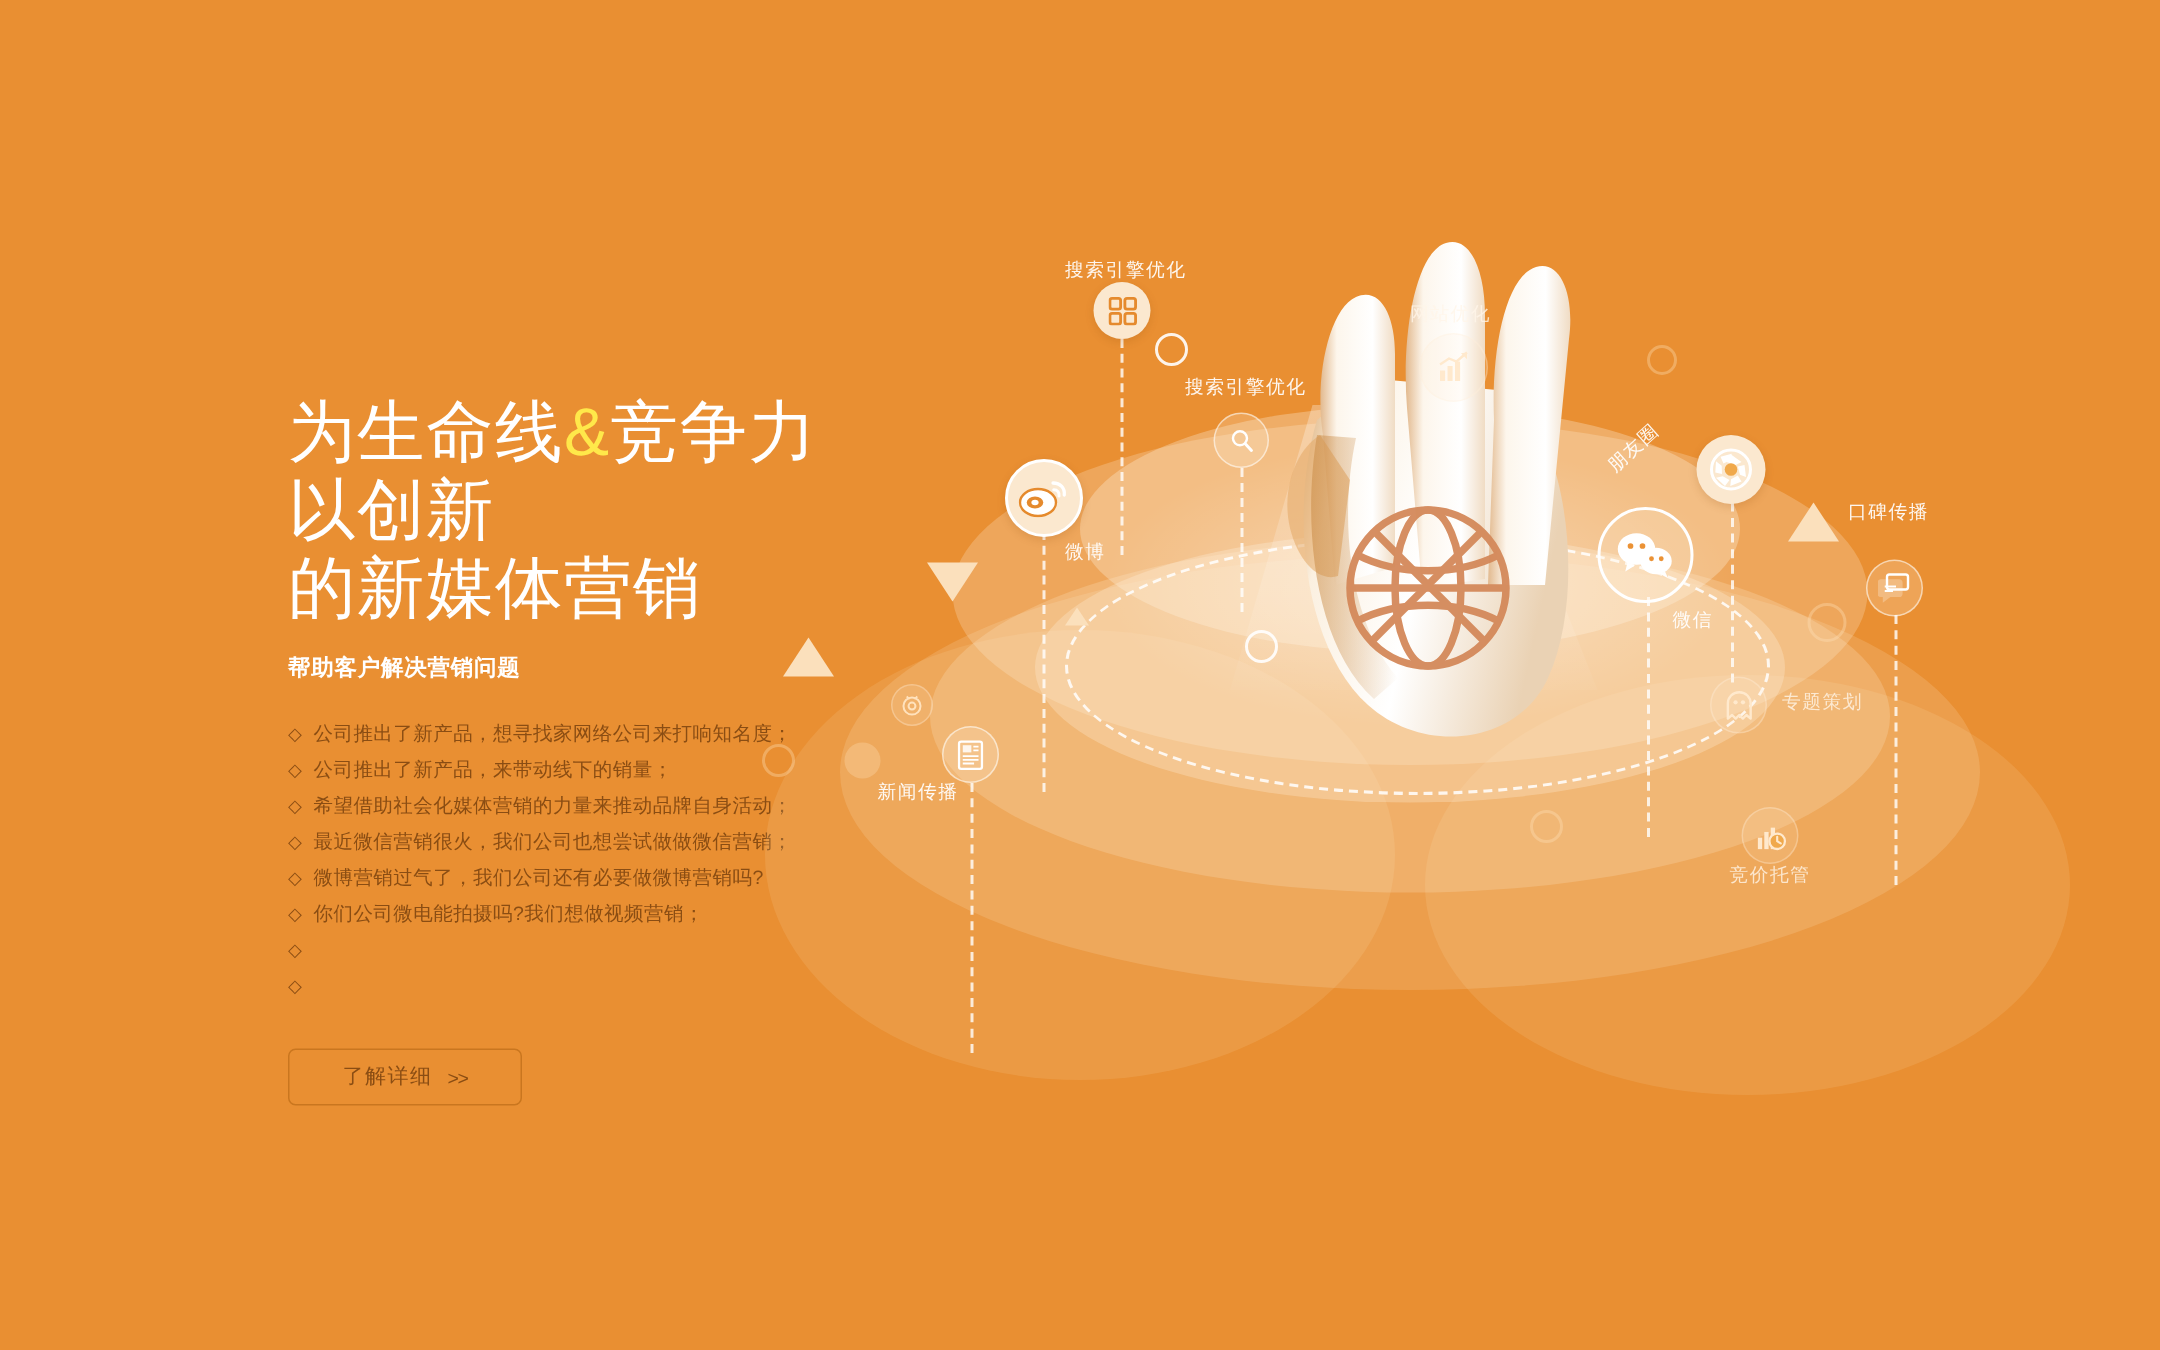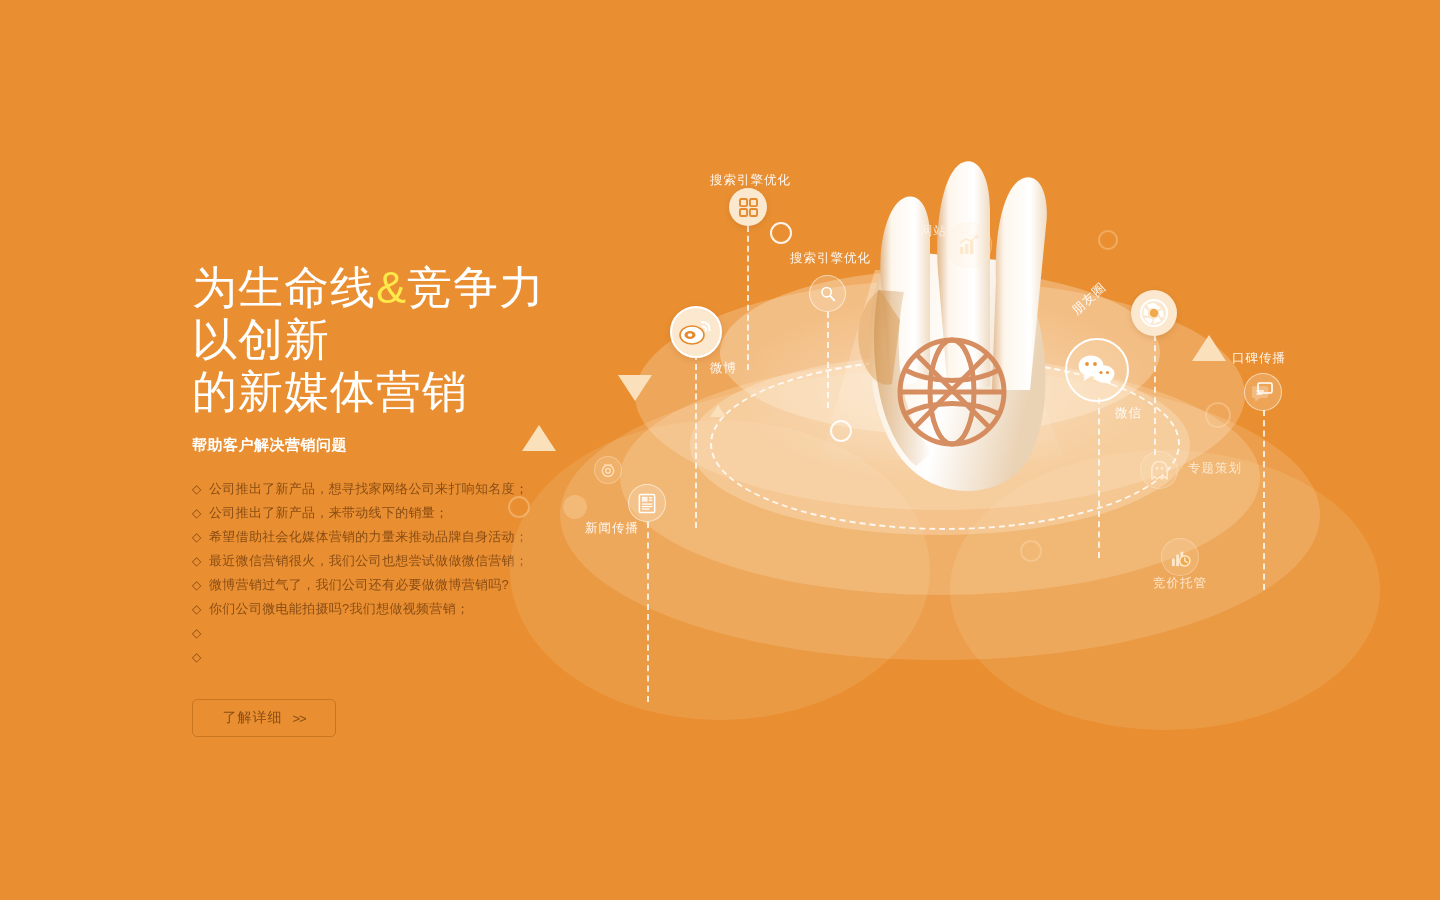--- a/index.html
+++ b/index.html
@@ -57,21 +57,21 @@
     flex: 0 0 17px;
     font-size: 12px;
     color: #8a4d13;
   }
   .cta {
     display: inline-flex;
     align-items: center;
     justify-content: center;
     gap: 10px;
     margin-top: 30px;
-    width: 144px; height: 38px;
+    width: 156px; height: 38px;
     border: 1px solid #c9761f;
     border-radius: 5px;
     background: transparent;
     color: #8a4d13;
     font-size: 14px;
     letter-spacing: 1px;
     cursor: pointer;
     font-family: inherit;
   }
   .cta .arrows { font-size: 13px; letter-spacing: -1px; }
@@ -375,21 +375,21 @@
 
     <div class="node faint" style="left:426px; top:102px; width:46px; height:46px;">
       <svg width="24" height="24" viewBox="0 0 24 24">
         <rect x="3" y="14" width="3.4" height="7" fill="#ffe9cd"></rect>
         <rect x="8" y="11" width="3.4" height="10" fill="#ffe9cd"></rect>
         <rect x="13" y="8" width="3.4" height="13" fill="#ffe9cd"></rect>
         <path d="M3 10 L9 6 L14 8 L21 2" fill="none" stroke="#ffe9cd" stroke-width="1.6"></path>
         <path d="M21 2 L21 6.5 L17 2.5 Z" fill="#ffe9cd"></path>
       </svg>
     </div>
-    <div class="nlabel dim" style="left:400px; top:81px;margin-top:22px;">网站优化</div>
+    <div class="nlabel dim" style="left:420px; top:81px;">网站优化</div>
 
     <div class="node solid" style="left:150px; top:186px; width:52px; height:52px; border:2px solid #ffffff;">
       <svg width="34" height="26" viewBox="0 0 34 26">
         <ellipse cx="13" cy="16" rx="12" ry="9" fill="#ffffff" stroke="#e58a2d" stroke-width="1.6"></ellipse>
         <ellipse cx="11" cy="16" rx="5.5" ry="4" fill="#e58a2d"></ellipse>
         <ellipse cx="11" cy="16" rx="2.4" ry="1.8" fill="#ffffff"></ellipse>
         <path d="M23 3 C28 3 31 6.5 30.5 11" fill="none" stroke="#ffffff" stroke-width="2.2" stroke-linecap="round"></path>
         <path d="M23.5 7.5 C26 7.5 27.4 9.4 27 11.6" fill="none" stroke="#ffffff" stroke-width="2" stroke-linecap="round"></path>
       </svg>
     </div>
@@ -426,21 +426,21 @@
     <div class="nlabel" style="left:595px; top:285px;">微信</div>
 
     <div class="node ghost" style="left:724px; top:253px; width:38px; height:38px;">
       <svg width="22" height="20" viewBox="0 0 22 20">
         <rect x="6" y="1" width="14" height="10" rx="1.6" fill="none" stroke="#ffffff" stroke-width="1.6"></rect>
         <path d="M2 5 h12 a1.6 1.6 0 0 1 1.6 1.6 v7 a1.6 1.6 0 0 1 -1.6 1.6 h-6 l-4 3 v-3 h-2 a1.6 1.6 0 0 1 -1.6 -1.6 v-7 A1.6 1.6 0 0 1 2 5 z" fill="#ffffff" opacity="0.25" stroke="#ffffff" stroke-width="1.6"></path>
         <line x1="4.5" y1="9" x2="12" y2="9" stroke="#ffffff" stroke-width="1.3"></line>
         <line x1="4.5" y1="12" x2="10" y2="12" stroke="#ffffff" stroke-width="1.3"></line>
       </svg>
     </div>
-    <div class="nlabel" style="left:712px; top:230px;">口碑传播</div>
+    <div class="nlabel" style="left:712px; top:213px;">口碑传播</div>
 
     <div class="node faint" style="left:620px; top:331px; width:38px; height:38px;">
       <svg width="19" height="21" viewBox="0 0 20 22">
         <path d="M10 1.5 C14.6 1.5 18 5 18 9.5 L18 20 L15 17.5 L12.5 20 L10 17.5 L7.5 20 L5 17.5 L2 20 L2 9.5 C2 5 5.4 1.5 10 1.5 Z" fill="none" stroke="#ffe9cd" stroke-width="1.7" stroke-linejoin="round"></path>
         <circle cx="7.4" cy="8.6" r="1.5" fill="#ffe9cd"></circle>
         <circle cx="12.6" cy="8.6" r="1.5" fill="#ffe9cd"></circle>
       </svg>
     </div>
     <div class="nlabel dim" style="left:668px; top:340px;">专题策划</div>
 

